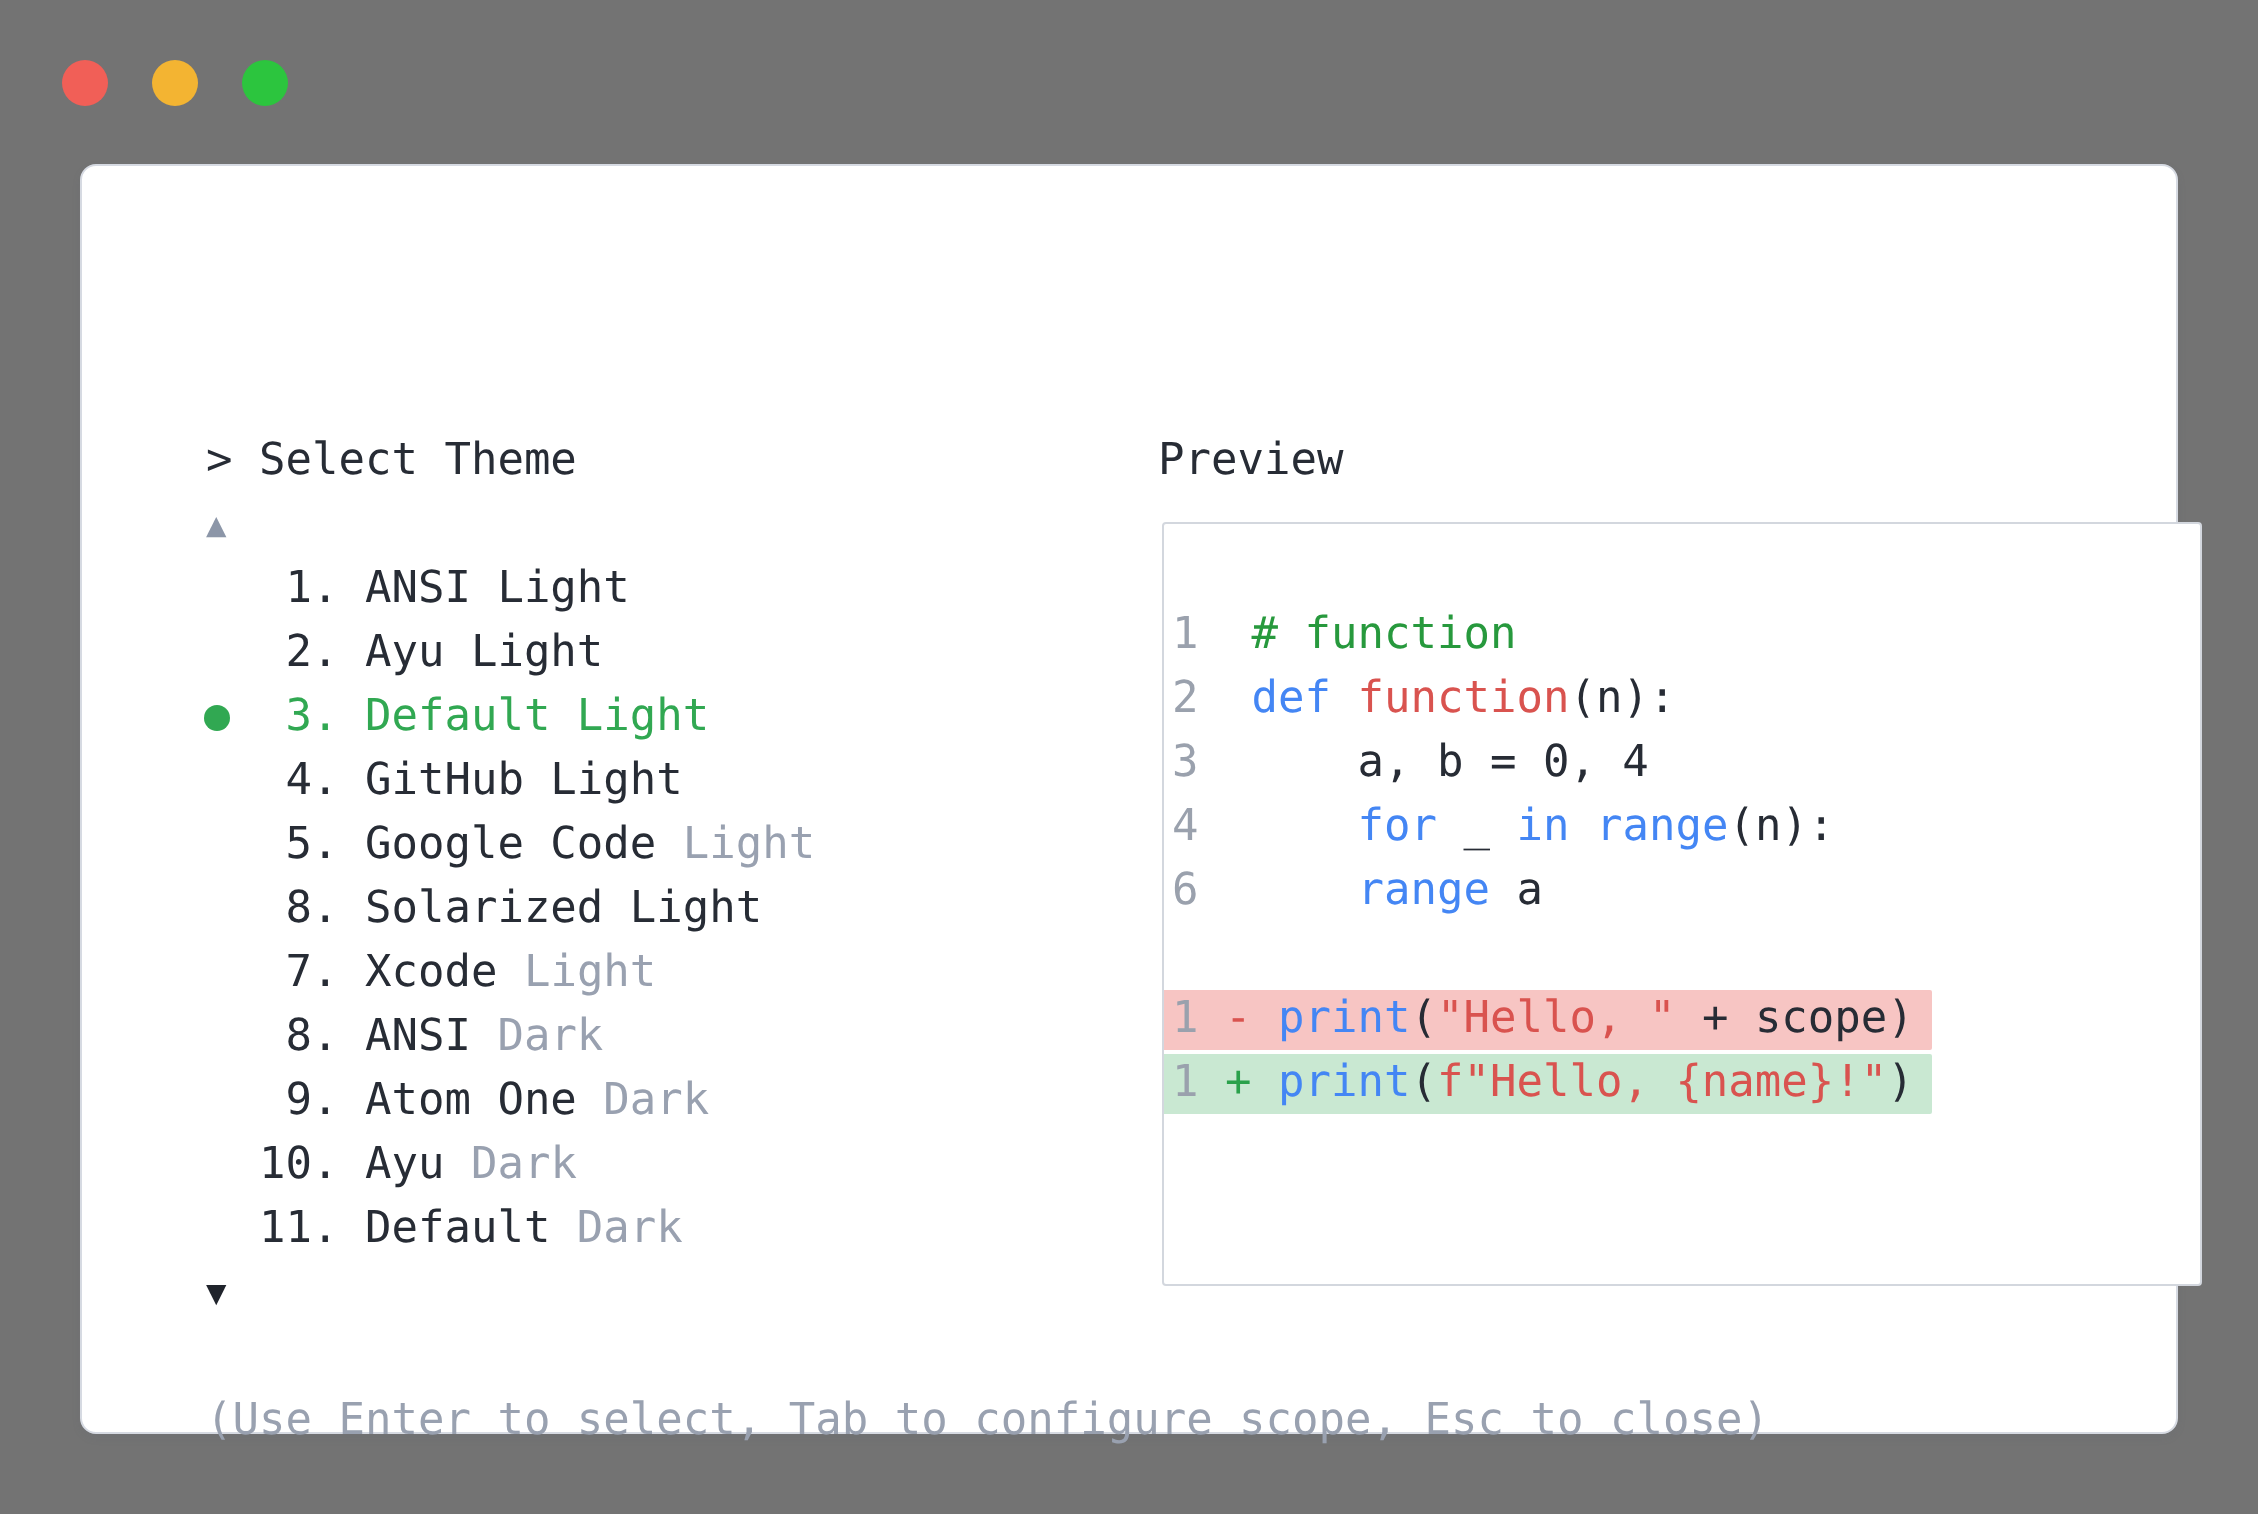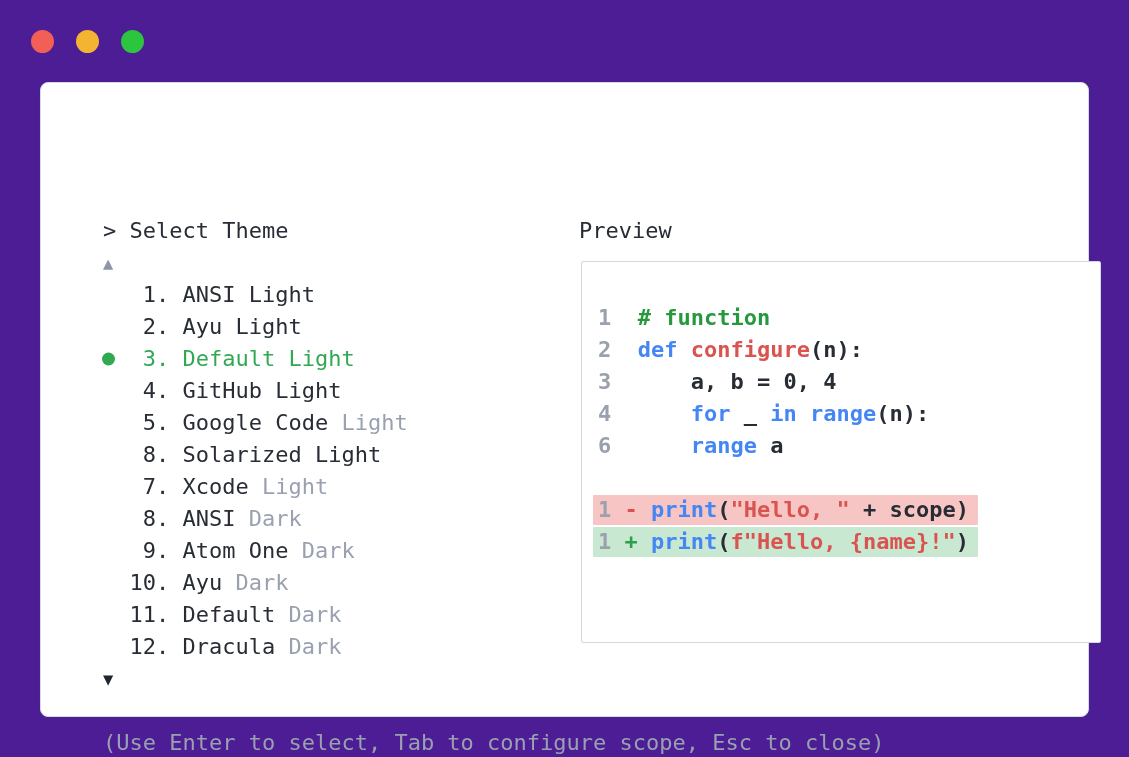--- a/index.html
+++ b/index.html
@@ -4,21 +4,21 @@
 <style>
   :root{
     --text:#272c35; --muted:#99a1b0; --sel:#31a852; --up:#8c96a8;
     --kw:#4486f4; --lit:#d9534f; --cm:#27993d; --ln:#9aa1ad;
     --rbg:#f7c5c3; --gbg:#c9e8d2; --border:#d6dae2;
     --tl-red:#f15f57; --tl-yellow:#f3b432; --tl-green:#2cc53e;
   }
   *{margin:0;padding:0;box-sizing:border-box;}
   html,body{background:#ffffff;}
   .stage{
-    position:relative; width:1129px; height:757px; background:#4c1d95;
+    position:relative; width:1129px; height:757px; background:#737373;
     font-family:"DejaVu Sans Mono", monospace; font-size:22px; color:var(--text);
     overflow:hidden;
   }
   .traffic{position:absolute; left:31px; top:30px; display:flex; gap:22px;}
   .dot{width:23px; height:23px; border-radius:50%;}
   .panel{
     position:absolute; left:40px; top:82px; width:1049px; height:635px;
     background:#ffffff; border:1.5px solid var(--border); border-radius:8px;
     box-shadow:0 2px 4px rgba(90,100,120,0.10);
   }
@@ -31,21 +31,21 @@
   .list-row.selected .item-main{color:var(--sel);}
   .bullet{
     position:absolute; left:-1px; top:50%; transform:translateY(-50%);
     width:13px; height:13px; border-radius:50%; background:var(--sel);
   }
   .footer{color:var(--muted);}
   .preview-label{position:absolute; left:538px; top:132px; line-height:32px; white-space:pre;}
   .preview-box{
     position:absolute; left:540px; top:178px; width:520px; height:382px;
     border:1.5px solid #d3d7de; border-radius:2px; background:#ffffff;
-    padding:40px 0 0 16px; overflow:hidden;font-weight:bold;
+    padding:40px 0 0 4px; overflow:hidden;
   }
   .code-row{white-space:pre; line-height:32px; height:32px;}
   .ln{color:var(--ln);}
   .tk-pl{color:var(--text);}
   .tk-kw{color:var(--kw);}
   .tk-fn{color:var(--lit);}
   .tk-st{color:var(--lit);}
   .tk-cm{color:var(--cm);}
   .sign-removed{color:var(--lit);}
   .sign-added{color:#2aa14b;}
@@ -73,32 +73,31 @@
           <div class="row list-row"><span class="item-main">   2. Ayu Light</span></div>
           <div class="row list-row selected"><span class="bullet"></span><span class="item-main">   3. Default Light</span></div>
           <div class="row list-row"><span class="item-main">   4. GitHub Light</span></div>
           <div class="row list-row"><span class="item-main">   5. Google Code</span><span class="item-suffix"> Light</span></div>
           <div class="row list-row"><span class="item-main">   8. Solarized Light</span></div>
           <div class="row list-row"><span class="item-main">   7. Xcode</span><span class="item-suffix"> Light</span></div>
           <div class="row list-row"><span class="item-main">   8. ANSI</span><span class="item-suffix"> Dark</span></div>
           <div class="row list-row"><span class="item-main">   9. Atom One</span><span class="item-suffix"> Dark</span></div>
           <div class="row list-row"><span class="item-main">  10. Ayu</span><span class="item-suffix"> Dark</span></div>
           <div class="row list-row"><span class="item-main">  11. Default</span><span class="item-suffix"> Dark</span></div>
-          <div class="row list-row"><span class="item-main">  12. Dracula</span><span class="item-suffix"> Dark</span></div>
         </div>
       <div class="row arrow-down">▼</div>
       <div class="row"></div>
       <div class="row footer">(Use Enter to select, Tab to configure scope, Esc to close)</div>
     </div>
 
     <div class="preview-label">Preview</div>
     <div class="preview-box">
       <div id="code-block">
           <div class="code-row"><span class="ln">1</span><span class="tk-pl">  </span><span class="tk-cm"># function</span></div>
-          <div class="code-row"><span class="ln">2</span><span class="tk-pl">  </span><span class="tk-kw">def</span><span class="tk-pl"> </span><span class="tk-fn">configure</span><span class="tk-pl">(n):</span></div>
+          <div class="code-row"><span class="ln">2</span><span class="tk-pl">  </span><span class="tk-kw">def</span><span class="tk-pl"> </span><span class="tk-fn">function</span><span class="tk-pl">(n):</span></div>
           <div class="code-row"><span class="ln">3</span><span class="tk-pl">  </span><span class="tk-pl">    a, b = 0, 4</span></div>
           <div class="code-row"><span class="ln">4</span><span class="tk-pl">  </span><span class="tk-pl">    </span><span class="tk-kw">for</span><span class="tk-pl"> _ </span><span class="tk-kw">in</span><span class="tk-pl"> </span><span class="tk-kw">range</span><span class="tk-pl">(n):</span></div>
           <div class="code-row"><span class="ln">6</span><span class="tk-pl">  </span><span class="tk-pl">    </span><span class="tk-kw">range</span><span class="tk-pl"> a</span></div>
           <div class="code-row"> </div>
           <div class="code-row"><span class="band removed"><span class="ln">1</span><span class="tk-pl"> </span><span class="sign-removed">-</span><span class="tk-pl"> </span><span class="tk-kw">print</span><span class="tk-pl">(</span><span class="tk-st">"Hello, "</span><span class="tk-pl"> + scope)</span></span></div>
           <div class="code-row"><span class="band added"><span class="ln">1</span><span class="tk-pl"> </span><span class="sign-added">+</span><span class="tk-pl"> </span><span class="tk-kw">print</span><span class="tk-pl">(</span><span class="tk-st">f"Hello, {name}!"</span><span class="tk-pl">)</span></span></div>
         </div>
     </div>
   </div>
 

